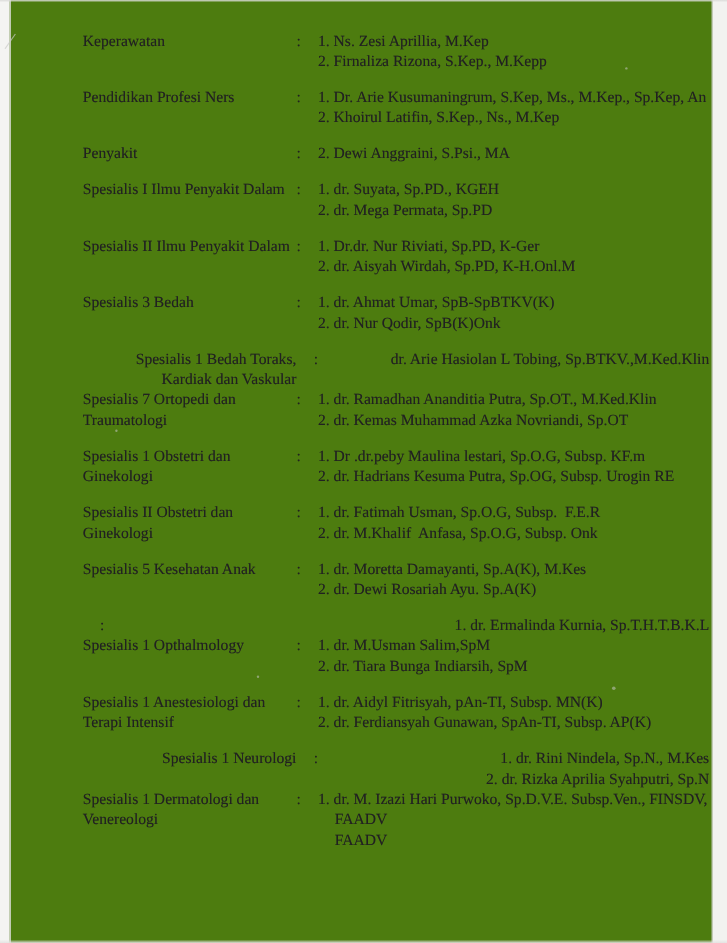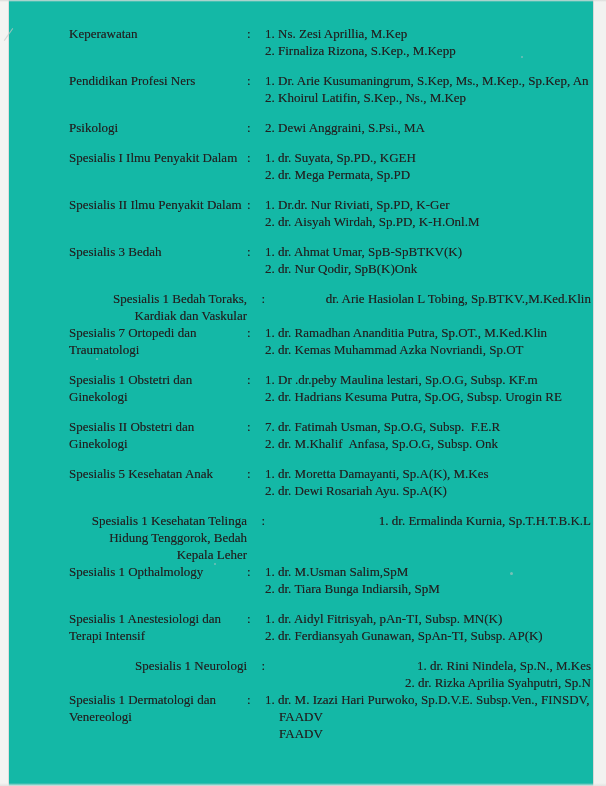--- a/index.html
+++ b/index.html
@@ -8,21 +8,21 @@
     width: 606px;
     height: 786px;
     overflow: hidden;
     background: #f6f6f4;
     font-family: "Liberation Serif", serif;
   }
   .page {
     position: relative;
     width: 606px;
     height: 786px;
-    background: #14b8a6;
+    background: #4d7c0f;
   }
   
   .edge-top {
     position: absolute; top: 0; left: 0; right: 0; height: 2px;
     background: linear-gradient(#dcdcda, rgba(220,220,218,0));
   }
   .edge-left {
     position: absolute; top: 0; bottom: 0; left: 8px; width: 1px;
     background: #dededc;
   }
@@ -103,21 +103,21 @@
         </div>
     <div class="colon">:</div>
     <div class="staff">
           <div class="line">1. Dr. Arie Kusumaningrum, S.Kep, Ms., M.Kep., Sp.Kep, An</div>
           <div class="line">2. Khoirul Latifin, S.Kep., Ns., M.Kep</div>
         </div>
   </div>
 
   <div class="row">
     <div class="label">
-          <div class="line">Psikologi</div>
+          <div class="line">Penyakit</div>
         </div>
     <div class="colon">:</div>
     <div class="staff">
           <div class="line">2. Dewi Anggraini, S.Psi., MA</div>
         </div>
   </div>
 
   <div class="row">
     <div class="label">
           <div class="line">Spesialis I Ilmu Penyakit Dalam</div>
@@ -186,42 +186,37 @@
         </div>
   </div>
 
   <div class="row">
     <div class="label">
           <div class="line">Spesialis II Obstetri dan</div>
           <div class="line">Ginekologi</div>
         </div>
     <div class="colon">:</div>
     <div class="staff">
-          <div class="line">7. dr. Fatimah Usman, Sp.O.G, Subsp.  F.E.R</div>
+          <div class="line">1. dr. Fatimah Usman, Sp.O.G, Subsp.  F.E.R</div>
           <div class="line">2. dr. M.Khalif  Anfasa, Sp.O.G, Subsp. Onk</div>
         </div>
   </div>
 
   <div class="row">
     <div class="label">
           <div class="line">Spesialis 5 Kesehatan Anak</div>
         </div>
     <div class="colon">:</div>
     <div class="staff">
           <div class="line">1. dr. Moretta Damayanti, Sp.A(K), M.Kes</div>
           <div class="line">2. dr. Dewi Rosariah Ayu. Sp.A(K)</div>
         </div>
   </div>
 
   <div class="row tight">
-    <div class="label">
-          <div class="line">Spesialis 1 Kesehatan Telinga</div>
-          <div class="line">Hidung Tenggorok, Bedah</div>
-          <div class="line">Kepala Leher</div>
-        </div>
     <div class="colon">:</div>
     <div class="staff">
           <div class="line">1. dr. Ermalinda Kurnia, Sp.T.H.T.B.K.L</div>
         </div>
   </div>
 
   <div class="row">
     <div class="label">
           <div class="line">Spesialis 1 Opthalmology</div>
         </div>

